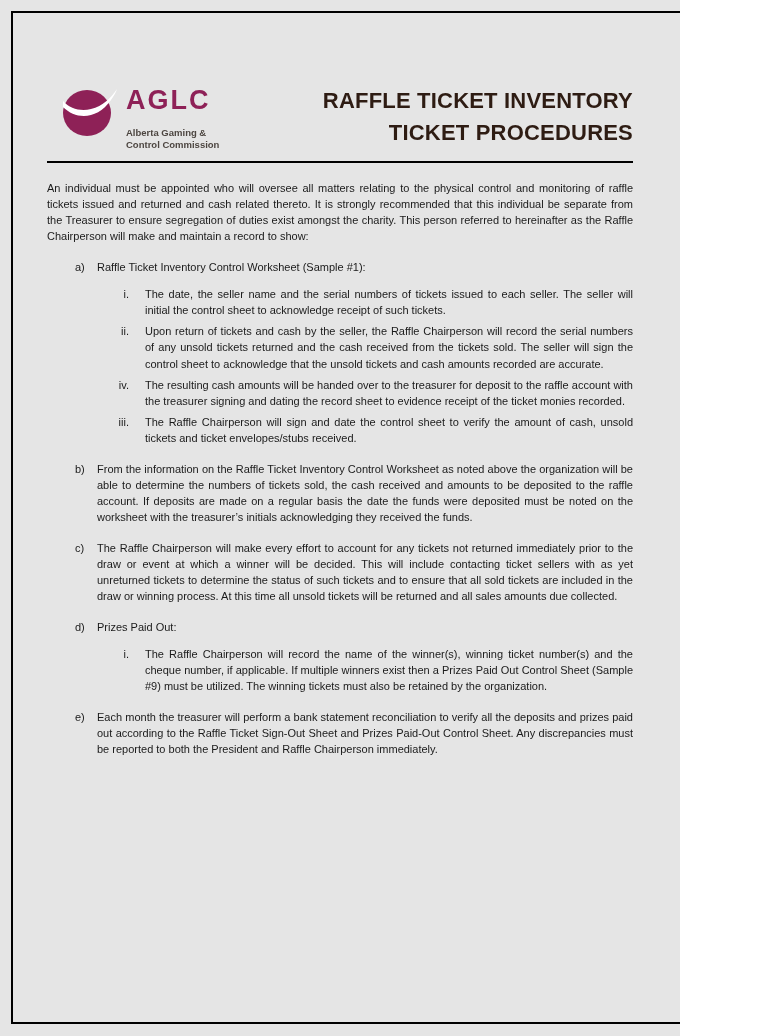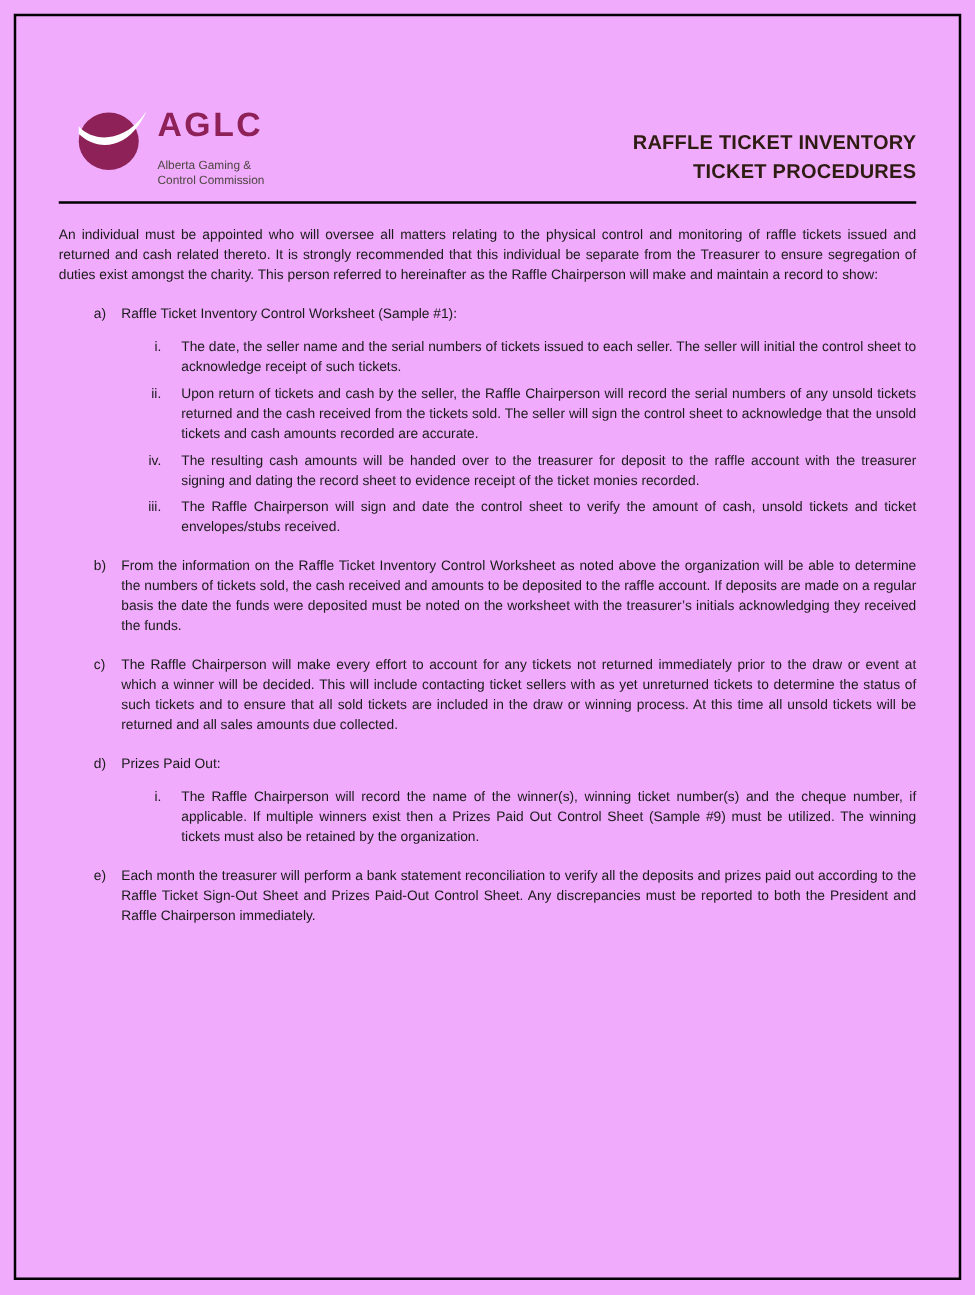--- a/index.html
+++ b/index.html
@@ -3,30 +3,30 @@
 <meta charset="utf-8">
 <style>
   :root{
     --brand:#8e2157;
     --title:#2e1c13;
     --text:#1a1a1a;
   }
   *{box-sizing:border-box;margin:0;padding:0;}
   html,body{background:#ffffff;}
   body{width:780px;height:1036px;font-family:"Liberation Sans",sans-serif;}
-  .sheet{position:relative;width:780px;height:1036px;background:#f0abfc;color:var(--text);overflow:hidden;}
+  .sheet{position:relative;width:680px;height:1036px;background:#e5e5e5;color:var(--text);overflow:hidden;}
   .frame{position:absolute;left:11px;top:11px;width:758px;height:1013px;border:2px solid #000;}
   .content{position:absolute;left:47px;right:47px;top:0;}
   .header{display:flex;justify-content:space-between;align-items:flex-end;margin-top:84px;}
   .logo-block{display:flex;align-items:flex-start;gap:9px;margin-left:14px;}
   .logo-mark svg{display:block;}
   .logo-text{padding-top:2px;}
   .logo-text .brand{font-size:27px;font-weight:bold;color:var(--brand);letter-spacing:2px;line-height:1.05;}
-  .tagline{margin-top:13px;font-size:9.5px;color:#4d4641;line-height:1.25;font-weight:normal;}
-  .doc-title{text-align:right;font-weight:bold;font-size:16px;line-height:1.45;color:var(--title);letter-spacing:.2px;padding-bottom:2px;}
+  .tagline{margin-top:13px;font-size:9.5px;color:#4d4641;line-height:1.25;font-weight:bold;}
+  .doc-title{text-align:right;font-weight:bold;font-size:22px;line-height:1.45;color:var(--title);letter-spacing:.2px;padding-bottom:2px;}
   .rule{border-top:2.5px solid #000;margin-top:10px;}
   .body{font-size:11px;line-height:1.46;}
   .para{text-align:justify;}
   .intro{margin-top:17px;}
   .block{margin-top:15px;}
   .item{display:flex;margin-left:28px;}
   .item > .lbl{flex:0 0 22px;}
   .item > .txt{flex:1;text-align:justify;}
   .sublist{margin-top:11px;}
   .subitem{display:flex;margin-left:60px;}

